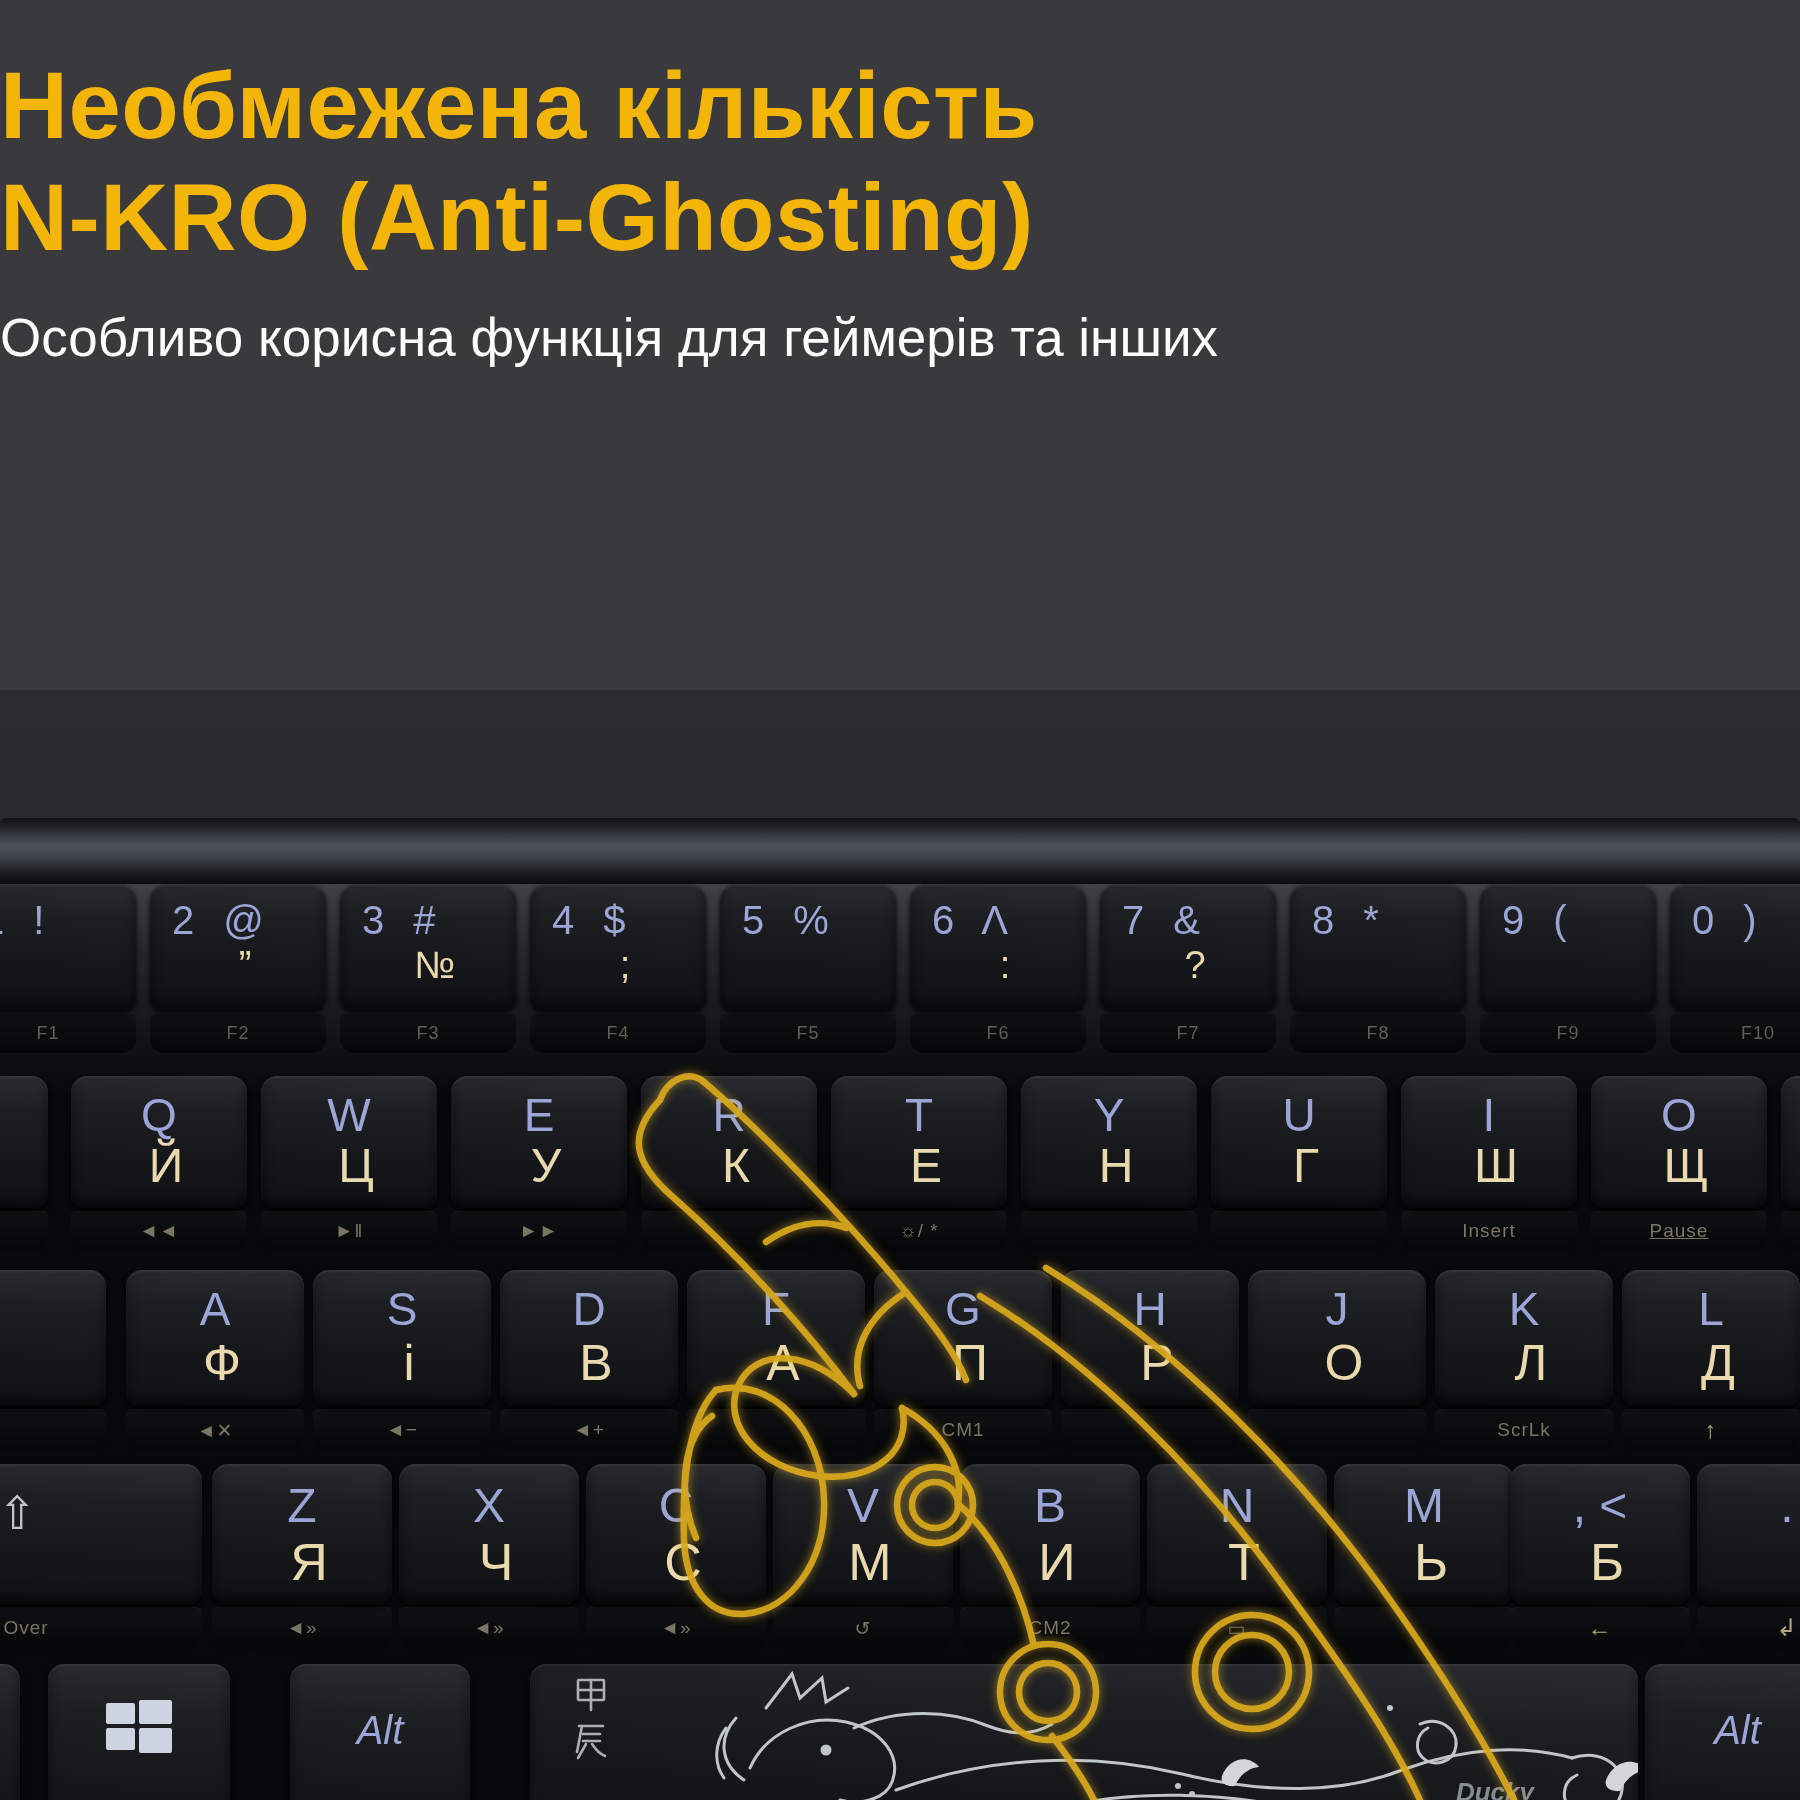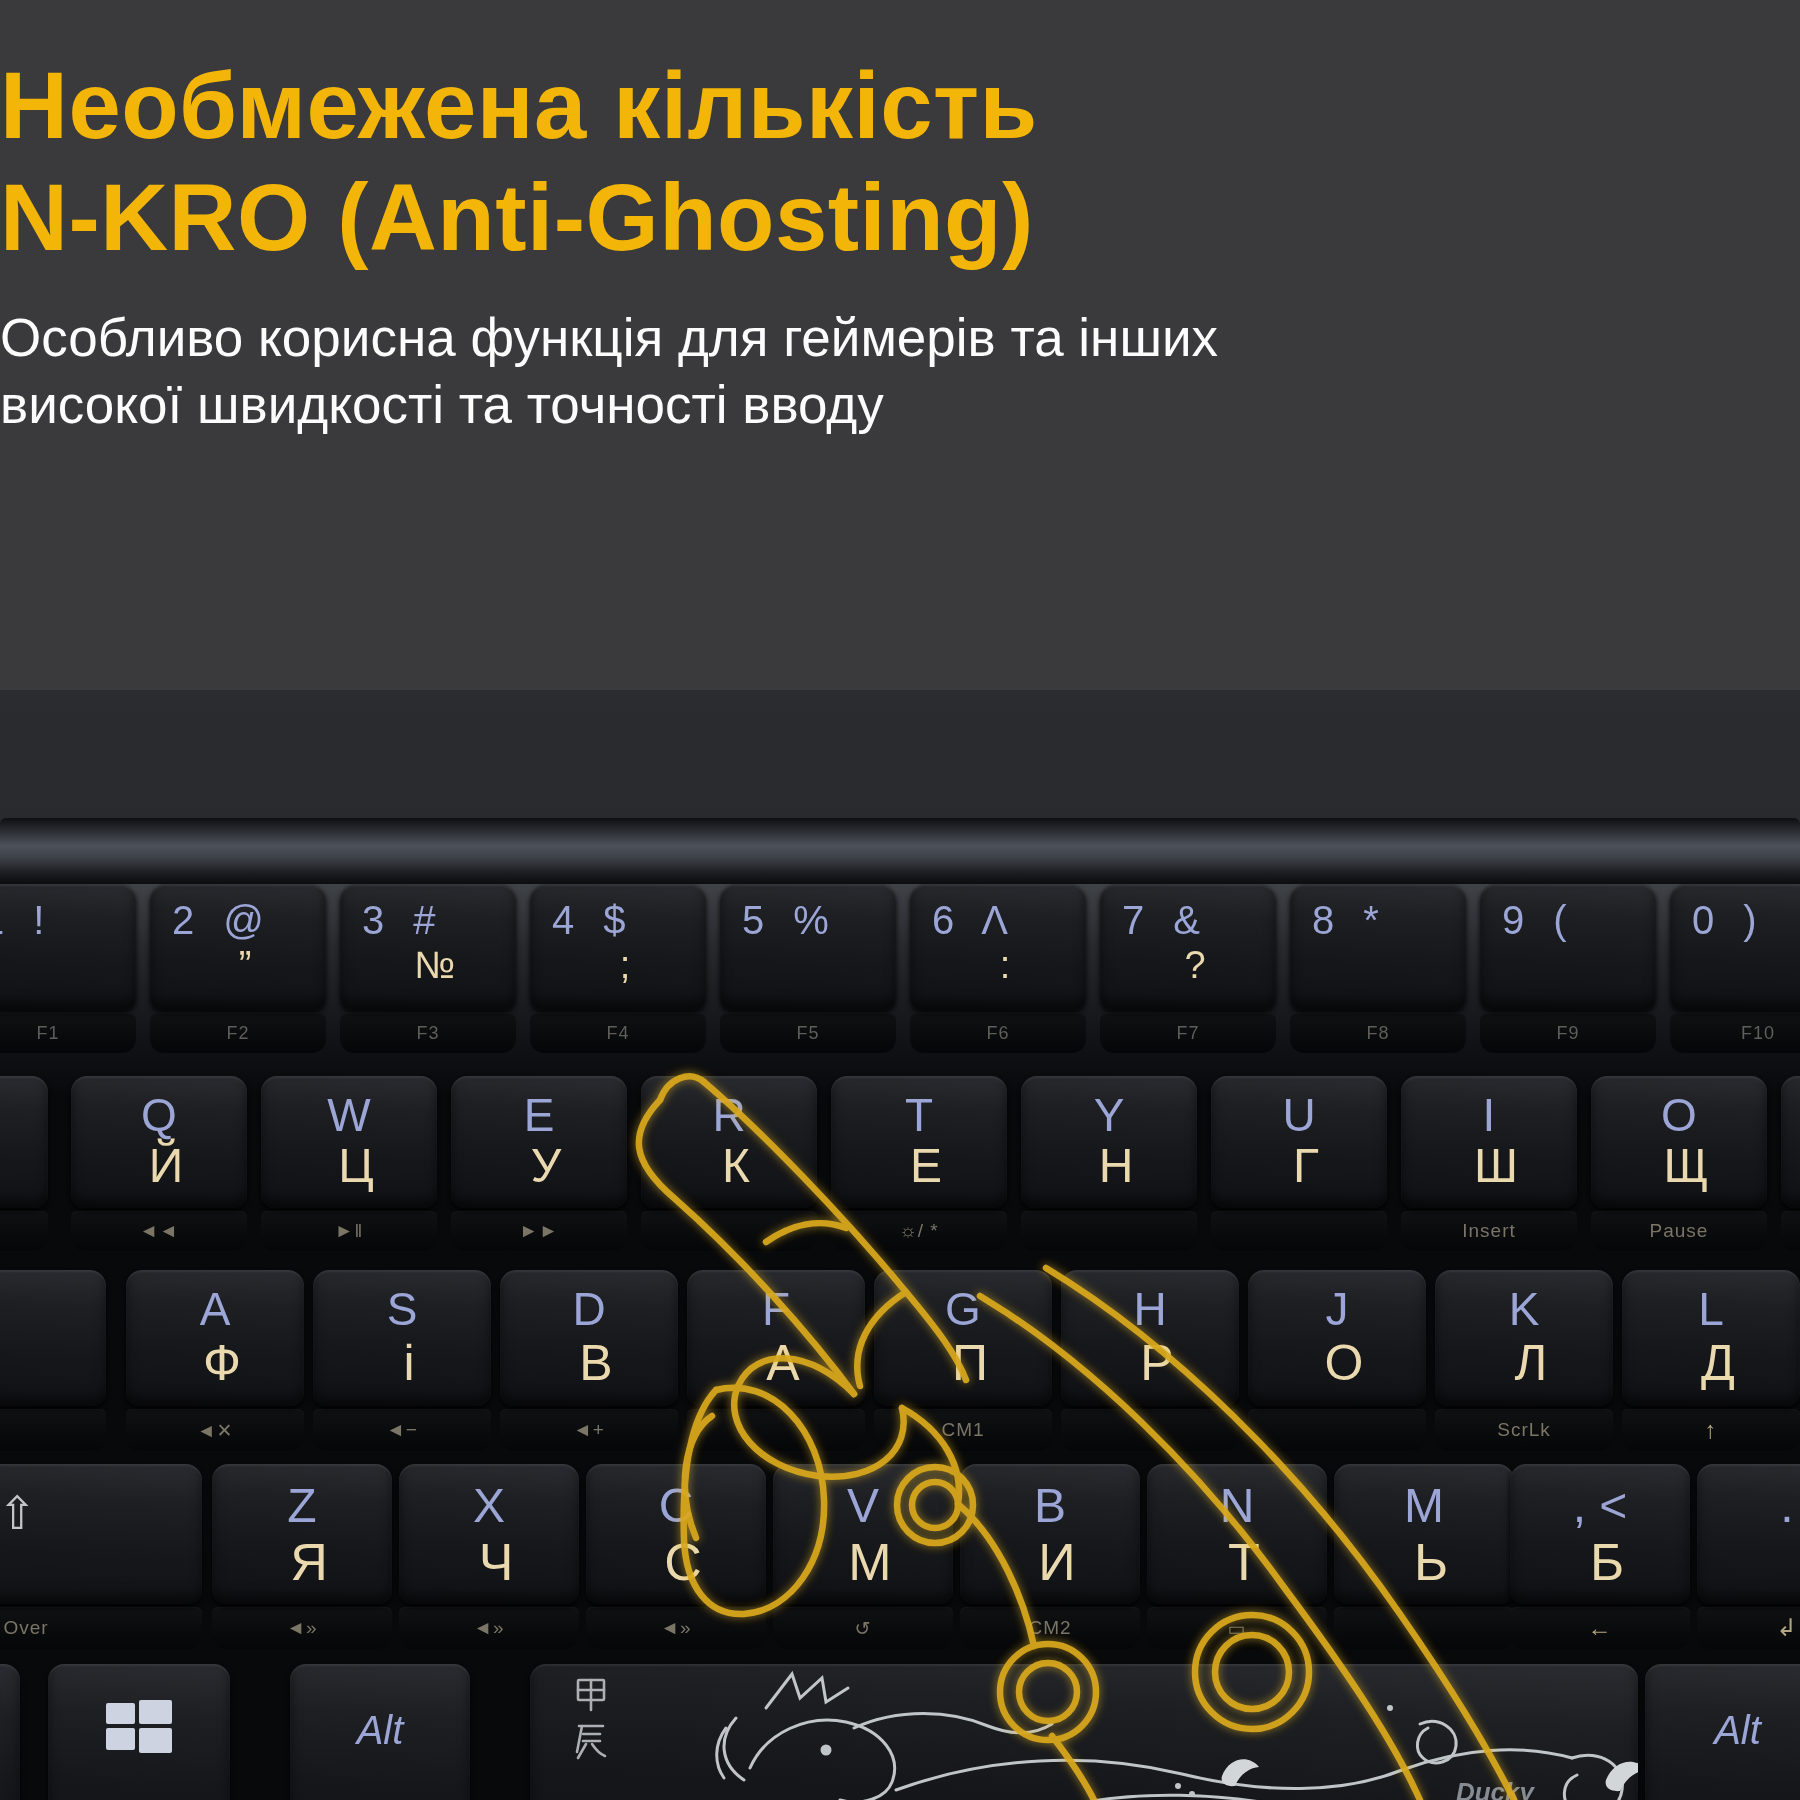--- a/index.html
+++ b/index.html
@@ -56,21 +56,20 @@
 <div class="stage">
 
   <section class="hero" style="background: rgb(58, 58, 60);">
     <div class="hero-inner">
       <div class="headline" style="color: rgb(243, 181, 7);">
         <div>Необмежена кількість</div>
         <div>N-KRO (Anti-Ghosting)</div>
       </div>
       <div class="subtitle" style="color: rgb(252, 252, 252);">
         <div>Особливо корисна функція для геймерів та інших</div>
-        <div>високої швидкості та точності вводу</div>
       </div>
     </div>
   </section>
 
   <section class="photo">
     <div class="bezel"></div>
     <div class="board" id="board">
       <div class="row1-backdrop"></div>
 
     <div class="key r1" style="left: -40px; top: 0px; width: 176px;">
@@ -196,21 +195,21 @@
             <span class="latin">I</span>
             <span class="cyr">Ш</span>
           </div>
           <div class="kfront" style="height: 40px;">Insert</div>
         </div>
         <div class="key r2" style="left: 1591px; top: 192px; width: 176px;">
           <div class="kcap" style="height: 132px;">
             <span class="latin">O</span>
             <span class="cyr">Щ</span>
           </div>
-          <div class="kfront" style="height: 40px;">Pause</div>
+          <div class="kfront" style="height: 40px; text-decoration: underline;">Pause</div>
         </div>
         <div class="key r2" style="left: 1781px; top: 192px; width: 176px;">
           <div class="kcap" style="height: 132px;">
             <span class="latin">P</span>
             <span class="cyr">З</span>
           </div>
           <div class="kfront" style="height: 40px;"></div>
         </div>
         <div class="key r3" style="left: -84px; top: 386px; width: 190px;">
           <div class="kcap" style="height: 136px;"></div>

